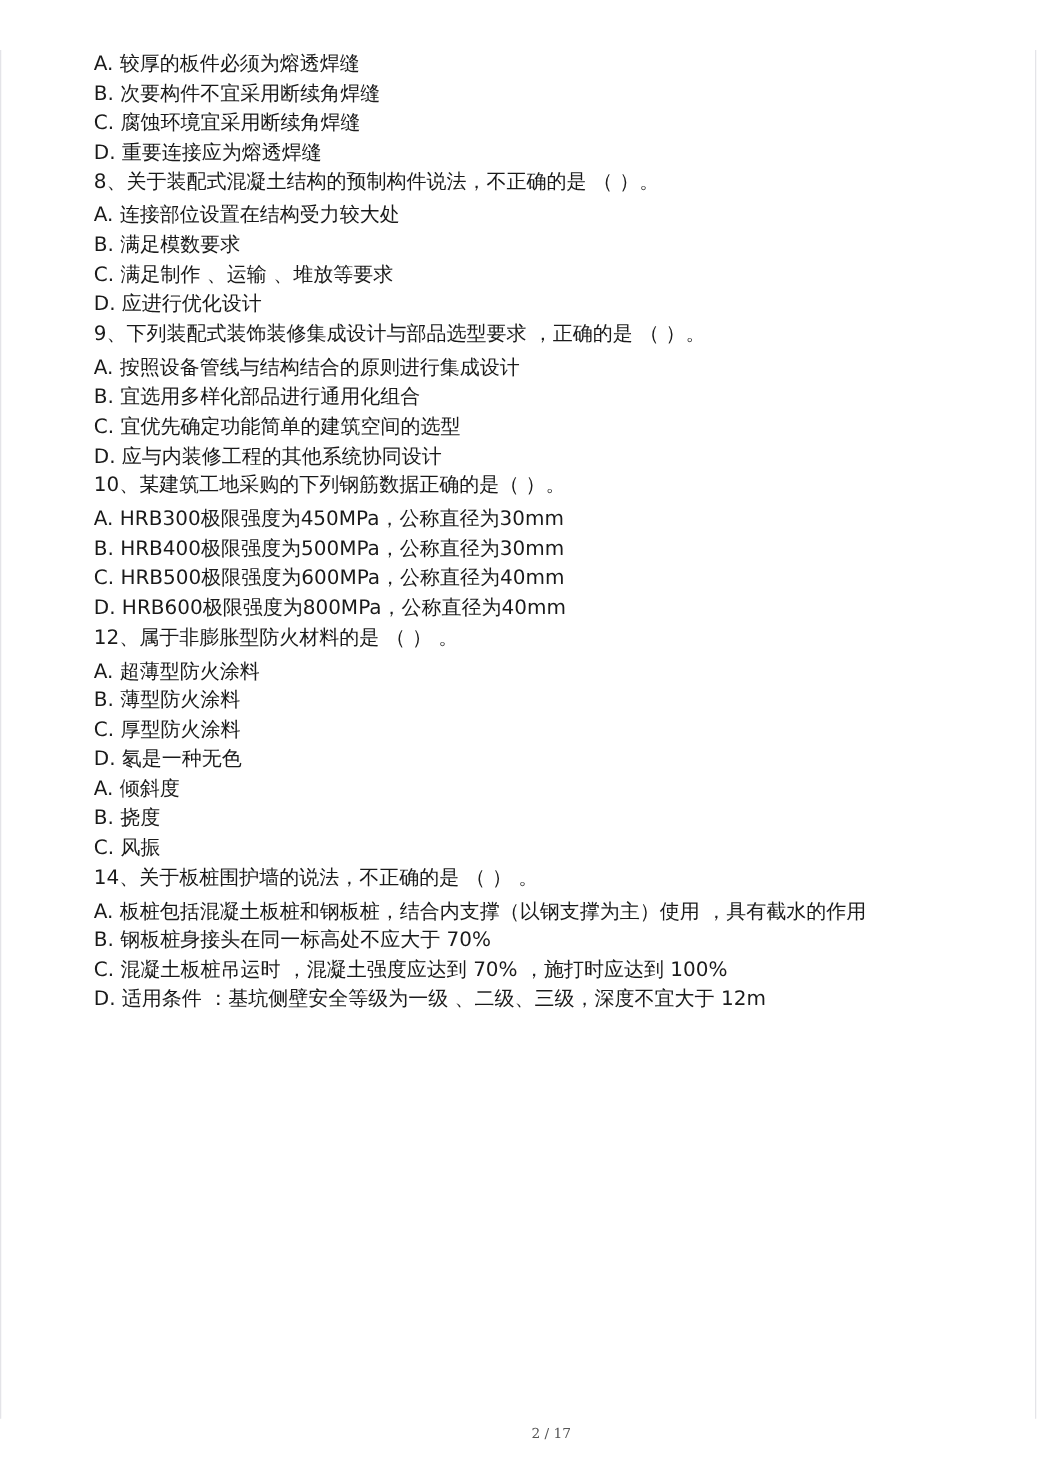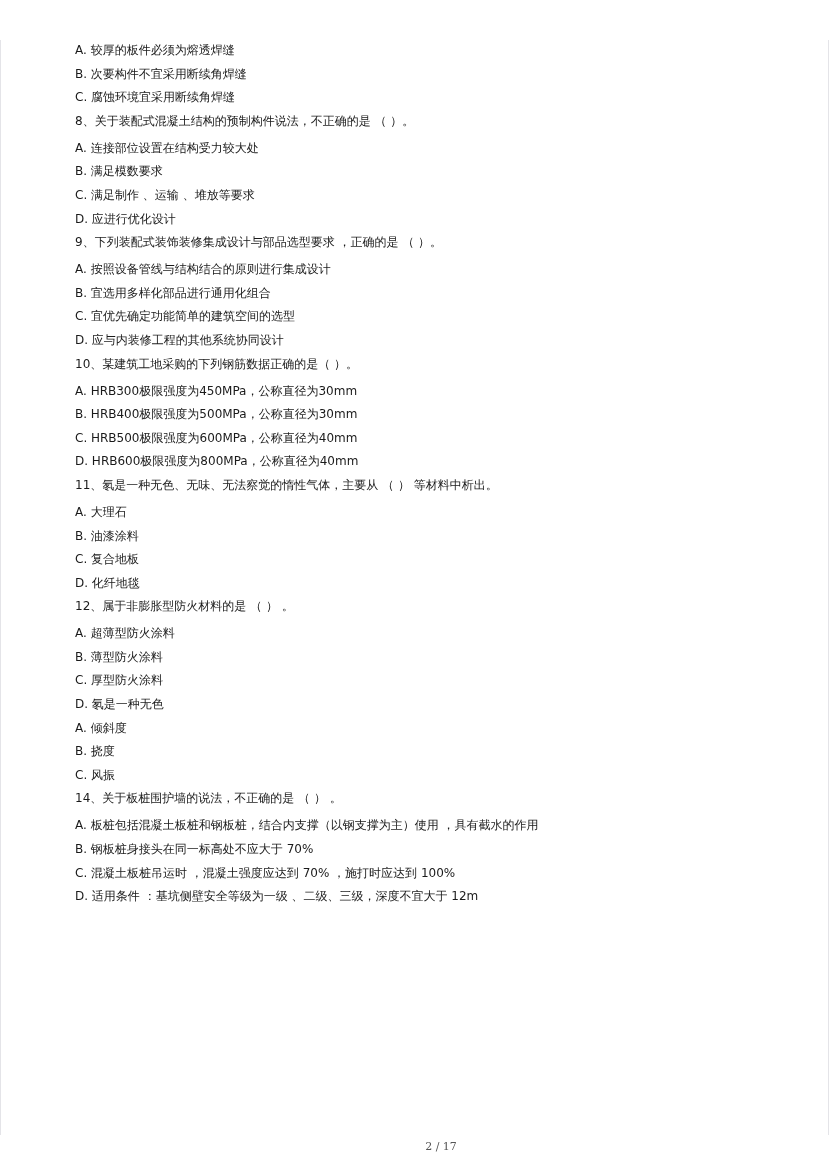--- a/index.html
+++ b/index.html
@@ -1,36 +1,37 @@
 <!DOCTYPE html>
 <html><head>
 <meta charset="utf-8">
 <style>
   html, body { margin: 0; padding: 0; background: #ffffff; }
   body { width: 830px; height: 1175px; position: relative; overflow: hidden;
          font-family: "DejaVu Sans", "Liberation Sans", sans-serif; color: #1a1a1a; }
   .page-frame { position: absolute; left: 0; top: 40px; width: 829px; height: 1095px;
                 border-left: 1px solid #e4e4e8; border-right: 1px solid #e4e4e8; box-sizing: border-box; }
   .content { position: absolute; left: 75px; top: 39px; width: 720px; }
-  .line { font-size: 12px; line-height: 23.6px; height: 23.6px; white-space: nowrap; }
+  .line { font-size: 16px; line-height: 23.6px; height: 23.6px; white-space: nowrap; }
   .question { height: 27px; line-height: 23.6px; }
   .page-number { position: absolute; left: 0; width: 830px; top: 1140px; text-align: center;
                  font-family: "DejaVu Serif", "Liberation Serif", serif; font-size: 11px; color: #555; padding-left: 26px; }
 </style>
 </head>
 <body>
 
 <div class="page-frame"></div>
 
 <div class="content">
 
   <div>
     <div class="line">A. 较厚的板件必须为熔透焊缝</div>
     <div class="line">B. 次要构件不宜采用断续角焊缝</div>
     <div class="line">C. 腐蚀环境宜采用断续角焊缝</div>
+    <div class="line">D. 重要连接应为熔透焊缝</div>
   </div>
 
   <div>
     <div class="line question">8、关于装配式混凝土结构的预制构件说法，不正确的是 （ ）。</div>
     <div class="line">A. 连接部位设置在结构受力较大处</div>
     <div class="line">B. 满足模数要求</div>
     <div class="line">C. 满足制作 、运输 、堆放等要求</div>
     <div class="line">D. 应进行优化设计</div>
   </div>
 
@@ -43,27 +44,20 @@
   </div>
 
   <div>
     <div class="line question">10、某建筑工地采购的下列钢筋数据正确的是（ ）。</div>
     <div class="line">A. HRB300极限强度为450MPa，公称直径为30mm</div>
     <div class="line">B. HRB400极限强度为500MPa，公称直径为30mm</div>
     <div class="line">C. HRB500极限强度为600MPa，公称直径为40mm</div>
     <div class="line">D. HRB600极限强度为800MPa，公称直径为40mm</div>
   </div>
 
-  <div>
-    <div class="line question">11、氡是一种无色、无味、无法察觉的惰性气体，主要从 （ ） 等材料中析出。</div>
-    <div class="line">A. 大理石</div>
-    <div class="line">B. 油漆涂料</div>
-    <div class="line">C. 复合地板</div>
-    <div class="line">D. 化纤地毯</div>
-  </div>
 
   <div>
     <div class="line question">12、属于非膨胀型防火材料的是 （ ） 。</div>
     <div class="line">A. 超薄型防火涂料</div>
     <div class="line">B. 薄型防火涂料</div>
     <div class="line">C. 厚型防火涂料</div>
     <div class="line">D. 氡是一种无色</div>
   </div>
 
   <div>

